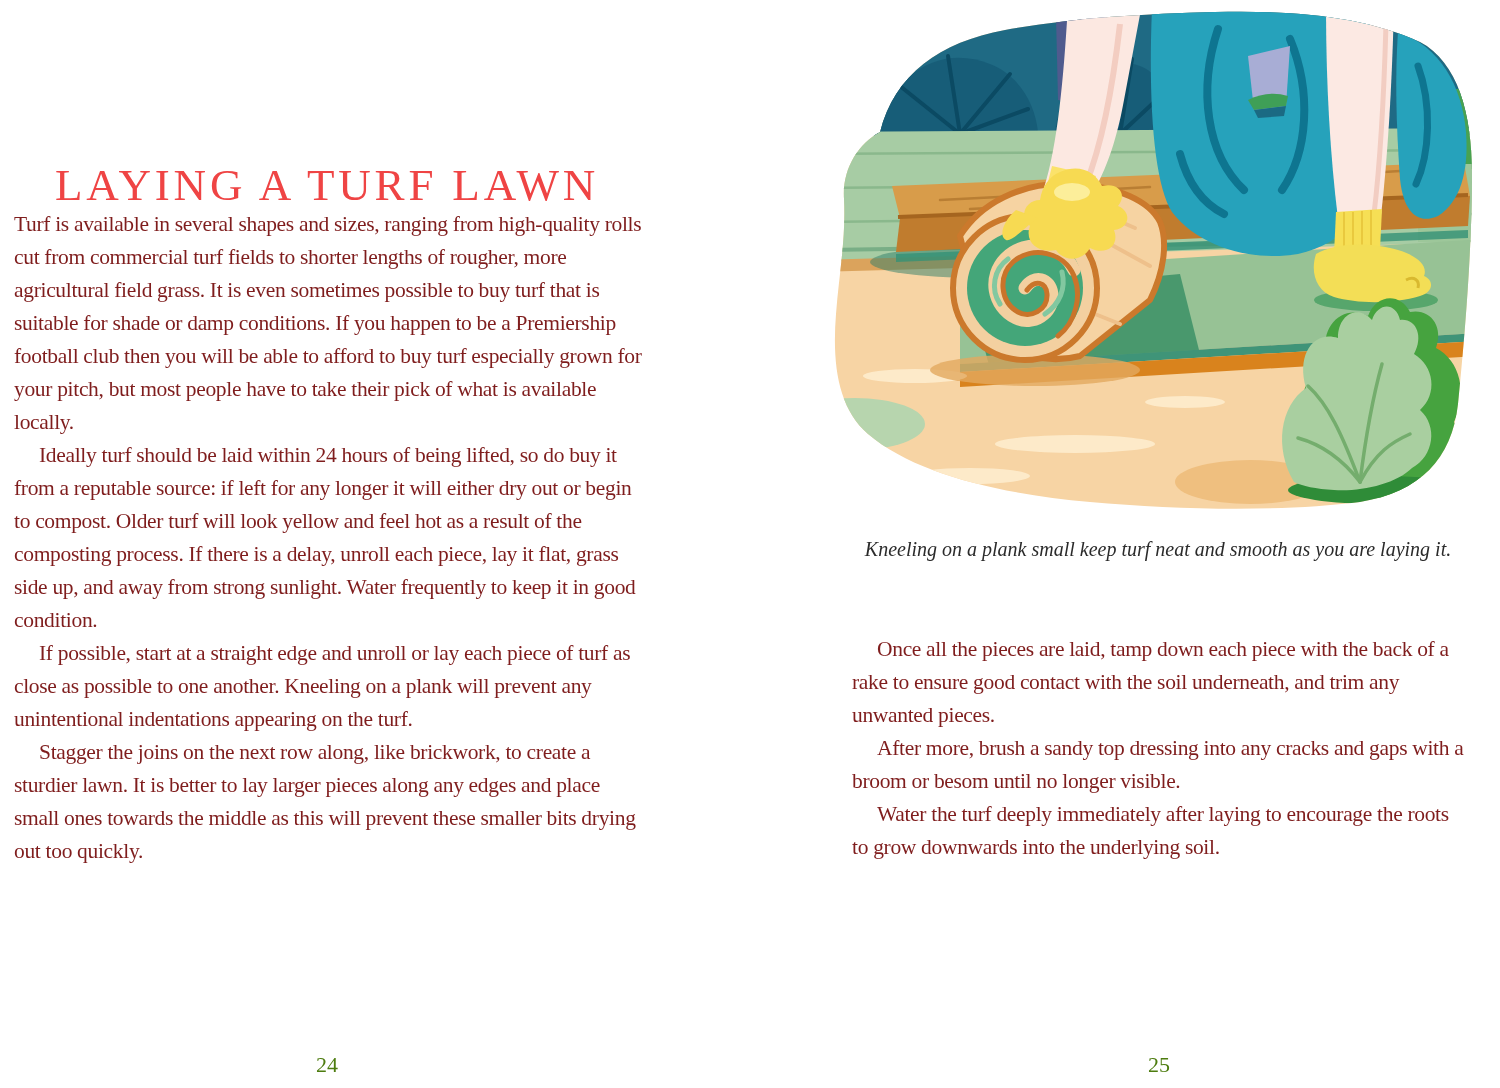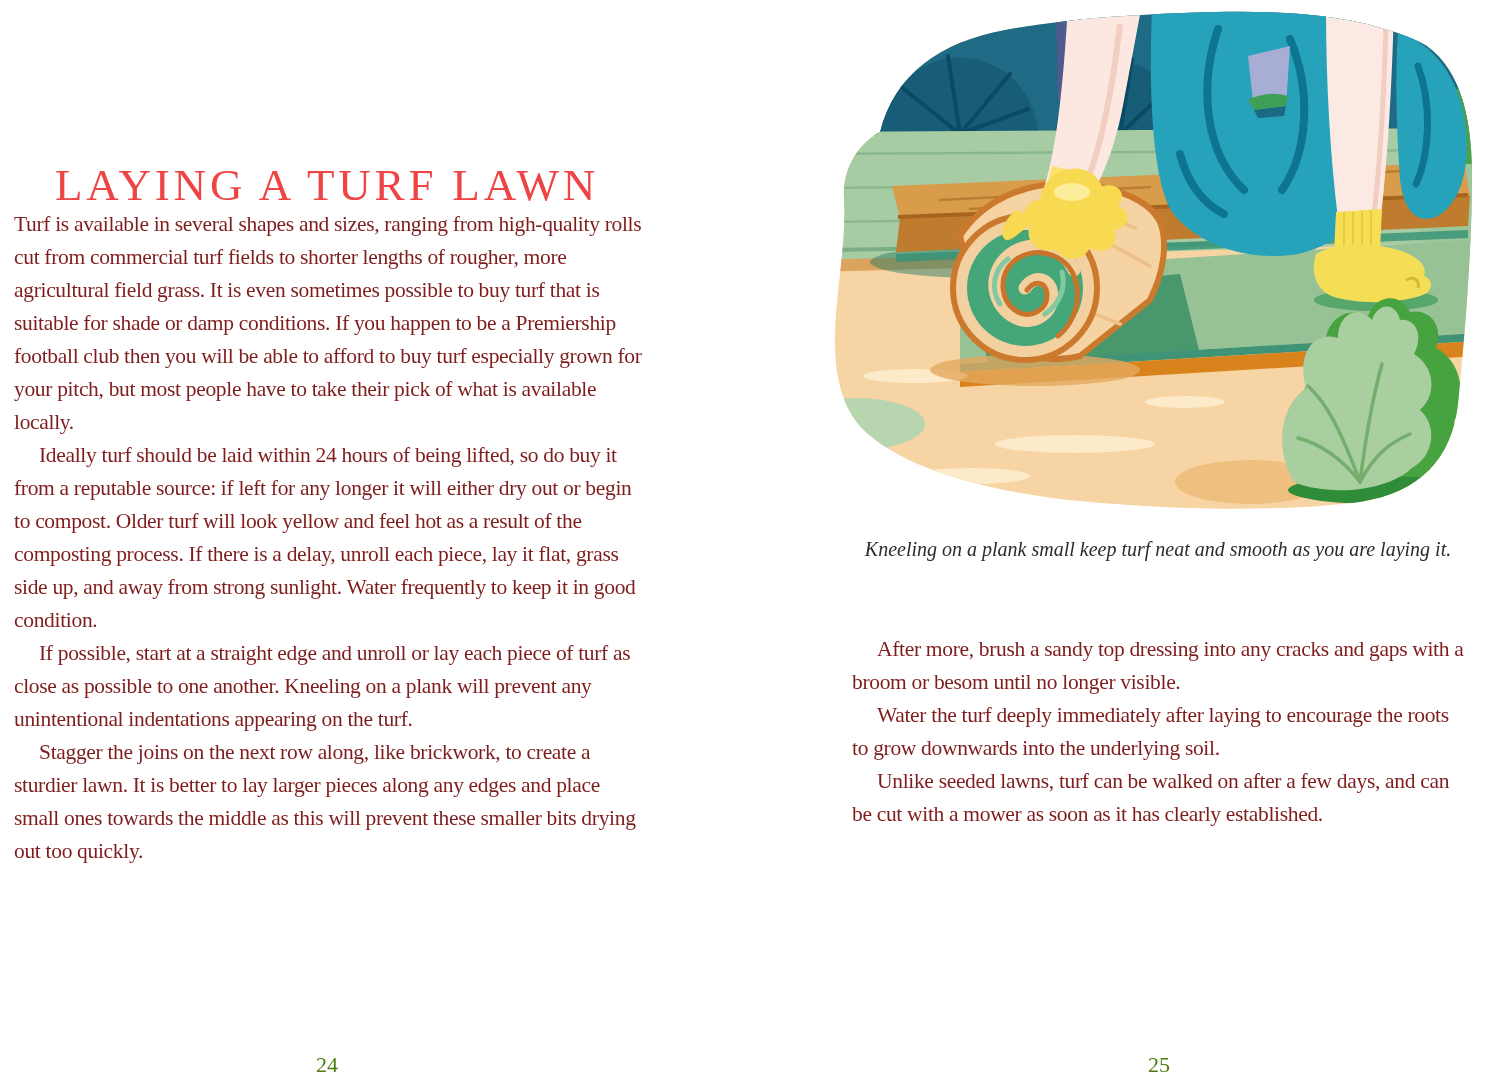--- a/index.html
+++ b/index.html
@@ -235,21 +235,21 @@
               <path d="M540,478 C556,448 572,438 590,430"></path>
             </g>
           </g>
         </g>
       </svg>
     </div>
 
     <div class="caption">Kneeling on a plank small keep turf neat and smooth as you are laying it.</div>
 
     <div id="right-body" class="body-text">
+      <p class="indent">Once all the pieces are laid, tamp down each piece with the back of a rake to ensure good contact with the soil underneath, and trim any unwanted pieces.</p>
       <p class="indent">After more, brush a sandy top dressing into any cracks and gaps with a broom or besom until no longer visible.</p>
       <p class="indent">Water the turf deeply immediately after laying to encourage the roots to grow downwards into the underlying soil.</p>
-      <p class="indent">Unlike seeded lawns, turf can be walked on after a few days, and can be cut with a mower as soon as it has clearly established.</p>
     </div>
 
     <div id="pagenum-right" class="pagenum">25</div>
   </div>
 
 </div>
 
 </body></html>

